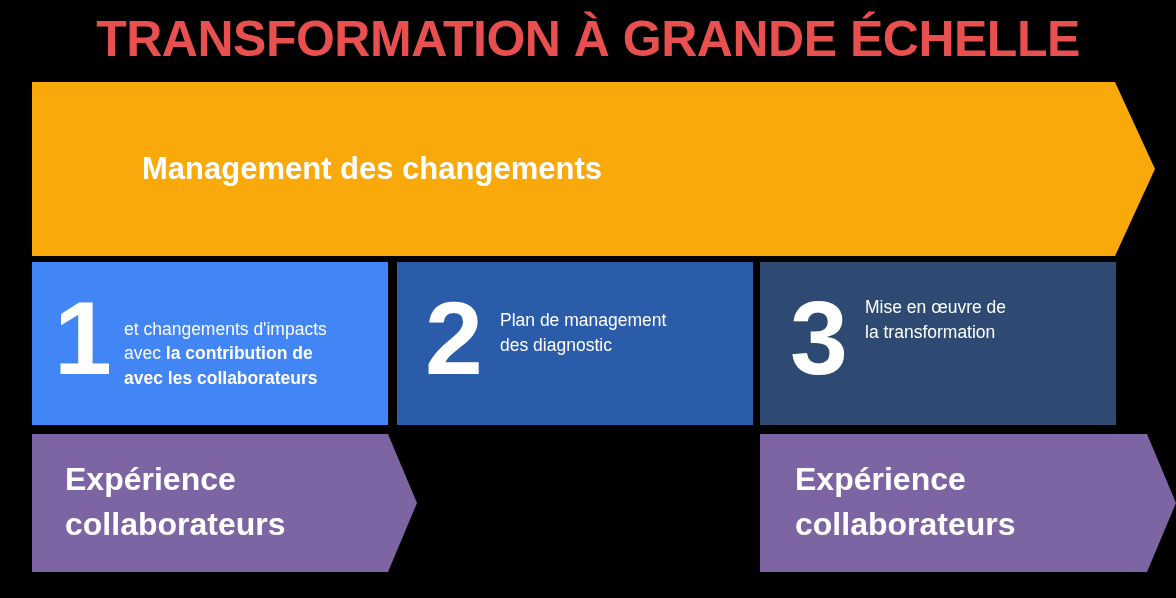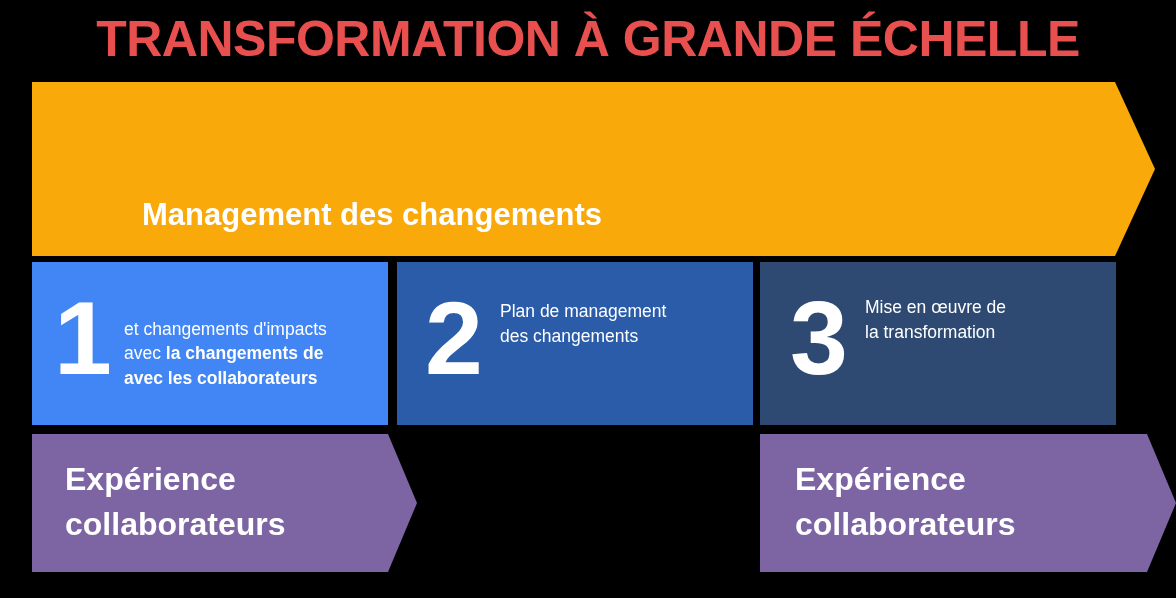--- a/index.html
+++ b/index.html
@@ -53,21 +53,20 @@
   }
   .orange-banner-label {
     position: absolute;
     left: 110px;
     top: 68px;
     font-size: 31px;
     font-weight: bold;
     color: #ffffff;
     line-height: 38px;
     white-space: nowrap;
-    margin-top: 46px;
   }
 
   
   .steps-row {
     position: absolute;
     left: 32px;
     top: 262px;
     width: 1084px;
     height: 163px;
   }
@@ -100,21 +99,21 @@
 
   .step-text {
     position: absolute;
     left: 92px;
     top: 30px;
     width: 252px;
     font-size: 17.5px;
     color: #ffffff;
     line-height: 24.5px;
   }
-  .step-box.s2 .step-text { left: 103px; top: 37px; }
+  .step-box.s2 .step-text { left: 103px; top: 46px; }
   .step-box.s3 .step-text { left: 105px; top: 33px; }
   .step-text .em { font-weight: bold; }
 
   
   .purple-arrow {
     position: absolute;
     top: 434px;
     height: 138px;
     background: #7d65a3;
   }
@@ -151,30 +150,30 @@
     <div class="orange-banner-label">Management des changements</div>
   </div>
 
   <div class="steps-row">
 
     <div class="step-box s1">
       <div class="step-number">1</div>
       <div class="step-text">
         <br>
         <span>et changements d'impacts</span><br>
-        <span>avec </span><span class="em">la changements de</span><br>
+        <span>avec </span><span class="em">la contribution de</span><br>
         <span class="em">avec les collaborateurs</span>
       </div>
     </div>
 
     <div class="step-box s2">
       <div class="step-number">2</div>
       <div class="step-text">
         <span>Plan de management</span><br>
-        <span>des changements</span>
+        <span>des diagnostic</span>
       </div>
     </div>
 
     <div class="step-box s3">
       <div class="step-number">3</div>
       <div class="step-text">
         <span>Mise en œuvre de</span><br>
         <span>la transformation</span>
       </div>
     </div>

